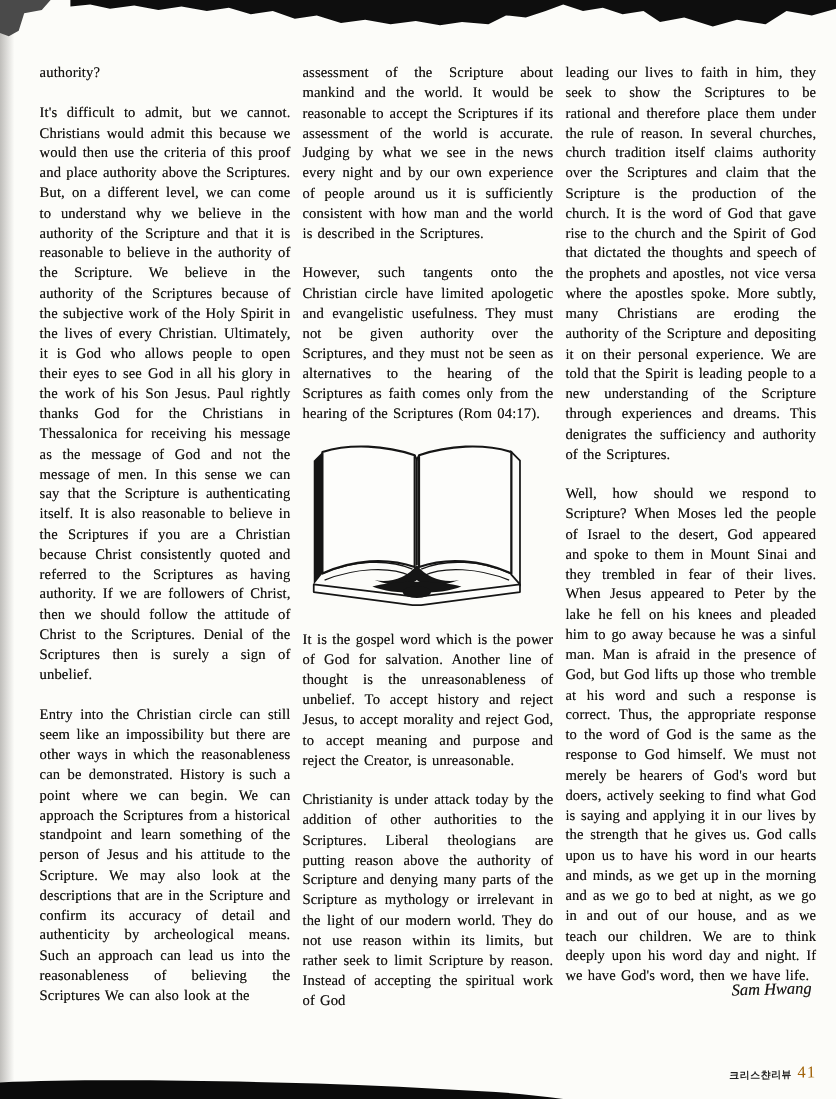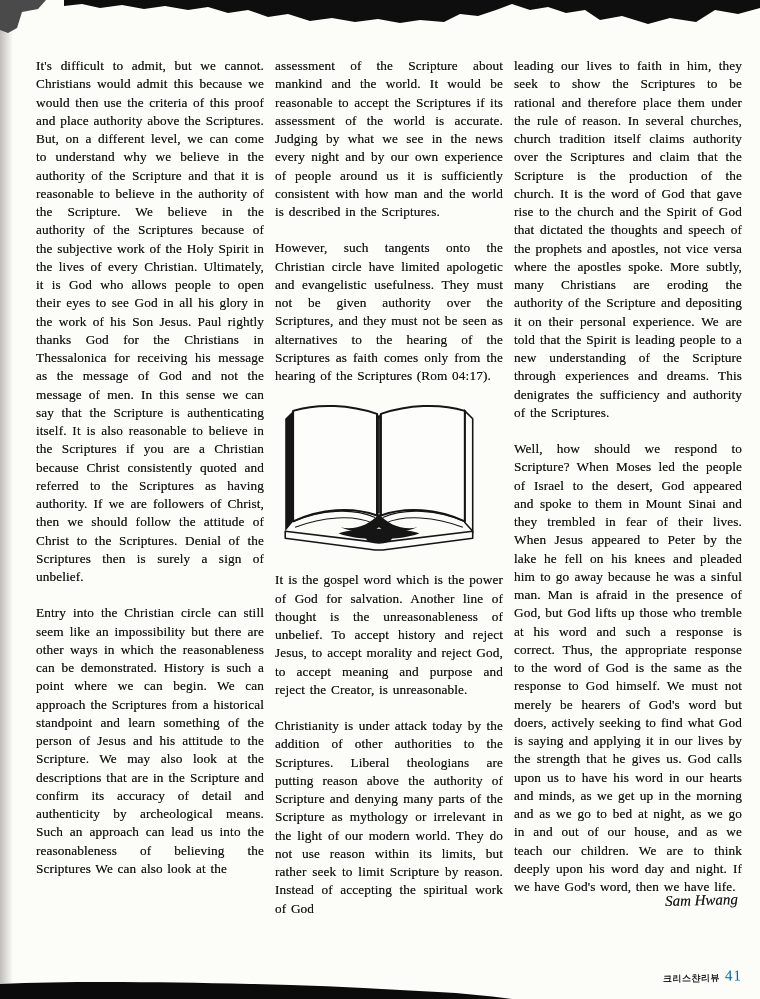--- a/index.html
+++ b/index.html
@@ -27,21 +27,21 @@
     padding-right:4px;margin-top:-4px;
     transform:rotate(-1.5deg);
     text-shadow:0 0 0.4px rgba(20,18,16,.6);
   }
   .footer{
     position:absolute;right:18px;bottom:14px;
     display:flex;align-items:baseline;gap:5px;
     transform:rotate(-1deg);
   }
   .footer .journal{font-size:9px;font-weight:bold;letter-spacing:0.5px;color:#222;text-align:right;}
-  .footer .pageno{font-size:15px;color:#0369a1;letter-spacing:1px;}
+  .footer .pageno{font-size:15px;color:#a16207;letter-spacing:1px;}
   .artifact{position:absolute;pointer-events:none;}
   .left-edge{
     left:0;top:0;width:13px;height:999px;
     background:linear-gradient(to right, rgba(125,122,118,.48), rgba(125,122,118,0));
   }
 </style>
 </head>
 <body>
 
 <div class="page">
@@ -53,20 +53,21 @@
     <path fill="#0e0e0e" d="M64,0 L760,0 L760,8 L738,14 L715,10 L696,22 L670,18 L648,24 L622,16 L600,20 L585,10 L566,13 L548,7 L530,10 L512,4 L496,10 L478,16 L460,14 L444,22 L420,20 L400,23 L378,19 L355,22 L332,18 L310,21 L288,14 L268,17 L248,10 L228,13 L208,7 L188,10 L165,6 L144,9 L122,5 L100,8 L82,4 L64,6 Z"></path>
   </svg>
 
   <svg class="artifact" style="left:0;bottom:0;" width="760" height="20" viewBox="0 0 760 20">
     <path fill="#0b0b0b" d="M0,5 C70,2 160,3 250,5 C300,6 350,8 400,11 L438,13 C462,14 488,17 512,20 L0,20 Z"></path>
   </svg>
 
   <div class="content">
 
     <div class="col">
+      <p class="para">authority?</p>
       <p class="para">It's difficult to admit, but we cannot. Christians would admit this because we would then use the criteria of this proof and place authority above the Scriptures. But, on a different level, we can come to understand why we believe in the authority of the Scripture and that it is reasonable to believe in the authority of the Scripture. We believe in the authority of the Scriptures because of the subjective work of the Holy Spirit in the lives of every Christian. Ultimately, it is God who allows people to open their eyes to see God in all his glory in the work of his Son Jesus. Paul rightly thanks God for the Christians in Thessalonica for receiving his message as the message of God and not the message of men. In this sense we can say that the Scripture is authenticating itself. It is also reasonable to believe in the Scriptures if you are a Christian because Christ consistently quoted and referred to the Scriptures as having authority. If we are followers of Christ, then we should follow the attitude of Christ to the Scriptures. Denial of the Scriptures then is surely a sign of unbelief.</p>
       <p class="para">Entry into the Christian circle can still seem like an impossibility but there are other ways in which the reasonableness can be demonstrated. History is such a point where we can begin. We can approach the Scriptures from a historical standpoint and learn something of the person of Jesus and his attitude to the Scripture. We may also look at the descriptions that are in the Scripture and confirm its accuracy of detail and authenticity by archeological means. Such an approach can lead us into the reasonableness of believing the Scriptures We can also look at the</p>
     </div>
 
     <div class="col">
       <p class="para">assessment of the Scripture about mankind and the world. It would be reasonable to accept the Scriptures if its assessment of the world is accurate. Judging by what we see in the news every night and by our own experience of people around us it is sufficiently consistent with how man and the world is described in the Scriptures.</p>
       <p class="para">However, such tangents onto the Christian circle have limited apologetic and evangelistic usefulness. They must not be given authority over the Scriptures, and they must not be seen as alternatives to the hearing of the Scriptures as faith comes only from the hearing of the Scriptures (Rom 04:17).</p>
 
       <div class="figure-wrap">
         <svg width="198" height="150" viewBox="0 0 200 152">

